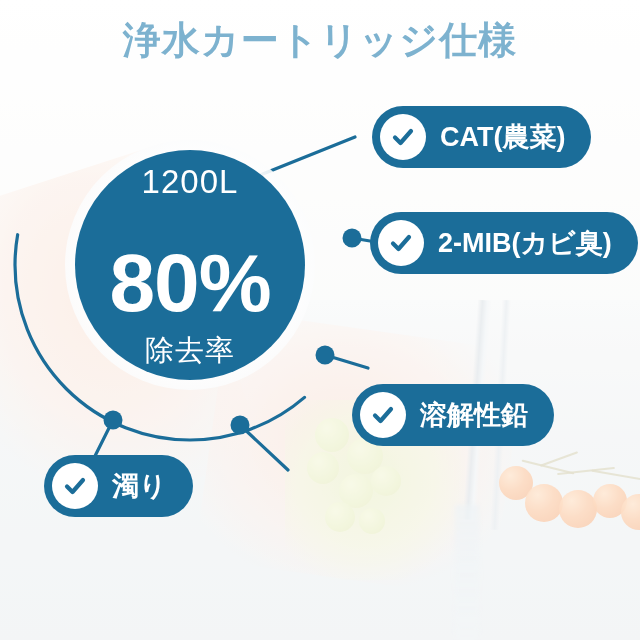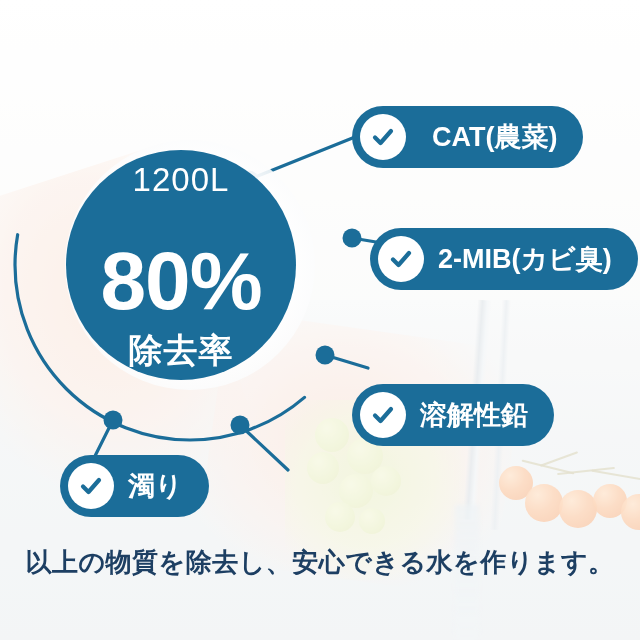--- a/index.html
+++ b/index.html
@@ -71,54 +71,54 @@
 
   
   .diagram{position:absolute;left:0;top:0;width:640px;height:640px;}
 
   
   .halo{
     position:absolute;left:65px;top:140px;width:250px;height:250px;border-radius:50%;
     background:radial-gradient(circle,rgba(255,255,255,.98) 55%,rgba(250,251,252,.85) 78%,rgba(255,255,255,0) 100%);
   }
   .disc{
-    position:absolute;left:66px;top:150px;width:230px;height:230px;border-radius:50%;
+    position:absolute;left:75px;top:150px;width:230px;height:230px;border-radius:50%;
     background:#1b6d99;
     display:flex;flex-direction:column;align-items:center;justify-content:center;
     color:#ffffff;
   }
   .disc .liters{
     font-size:33px;font-weight:400;letter-spacing:1px;line-height:1;
     margin-bottom:2px;
   }
   .disc .pct{
     font-size:82px;font-weight:700;line-height:.92;letter-spacing:-1px;margin-top:45px;
   }
   .disc .rate{
-    font-size:34px;font-weight:700;line-height:1;margin-top:15px;letter-spacing:1px;
+    font-size:29px;font-weight:400;line-height:1;margin-top:15px;letter-spacing:1px;
   }
 
   
   .pill{
     position:absolute;display:flex;align-items:center;
     background:#1b6d99;border-radius:40px;height:62px;
     padding:0 26px 0 8px;box-sizing:border-box;
   }
   .pill .chk{
     width:46px;height:46px;border-radius:50%;background:#ffffff;
     display:flex;align-items:center;justify-content:center;flex:none;margin-right:14px;
   }
   .pill .chk svg{display:block;}
   .pill .lbl{
     color:#ffffff;font-size:27px;font-weight:700;white-space:nowrap;letter-spacing:0px;
   }
-  #pill-cat{left:352px;top:106px;gap:12px;}
-  #pill-mib{left:370px;top:212px;margin-top:16px;}
+  #pill-cat{left:372px;top:106px;}
+  #pill-mib{left:370px;top:212px;}
   #pill-lead{left:352px;top:336px;margin-top:48px;}
-  #pill-turbidity{left:60px;top:455px;}
+  #pill-turbidity{left:44px;top:455px;}
   #pill-chlorine{left:266px;top:455px;}
 
   
   .summary{
     position:absolute;left:0;top:545px;width:640px;text-align:center;
     font-size:26px;font-weight:700;color:#1d3f63;letter-spacing:.5px;
   }
   .footnote{
     position:absolute;left:0;top:601px;width:640px;text-align:center;
     font-size:11px;font-weight:400;color:#5e6b77;letter-spacing:0px;
@@ -159,20 +159,21 @@
       <div class="tom" style="left:126px;top:54px;width:36px;height:36px;"></div>
       <div class="tom-stem" style="left:26px;top:26px;width:54px;transform:rotate(14deg);"></div>
       <div class="tom-stem" style="left:62px;top:30px;width:58px;transform:rotate(-6deg);"></div>
       <div class="tom-stem" style="left:96px;top:34px;width:52px;transform:rotate(10deg);"></div>
       <div class="tom-stem" style="left:44px;top:18px;width:40px;transform:rotate(-20deg);"></div>
     </div>
 
     <div class="bg-veil"></div>
   </div>
 
+  <div class="title">浄水カートリッジ仕様</div>
 
   <svg class="diagram" viewBox="0 0 640 640">
 
     <circle cx="190" cy="265" r="175" fill="none" stroke="#1b6d99" stroke-width="3.2" stroke-linecap="round" stroke-dasharray="430 670" stroke-dashoffset="-150"></circle>
 
     <line x1="248" y1="180" x2="355" y2="137" stroke="#1b6d99" stroke-width="3.2" stroke-linecap="round"></line>
     <line x1="352" y1="238" x2="382" y2="243" stroke="#1b6d99" stroke-width="3.2" stroke-linecap="round"></line>
     <line x1="325" y1="355" x2="368" y2="368" stroke="#1b6d99" stroke-width="3.2" stroke-linecap="round"></line>
     <line x1="113" y1="420" x2="88" y2="470" stroke="#1b6d99" stroke-width="3.2" stroke-linecap="round"></line>
     <line x1="240" y1="425" x2="288" y2="470" stroke="#1b6d99" stroke-width="3.2" stroke-linecap="round"></line>
@@ -221,15 +222,14 @@
   <div class="pill" id="pill-turbidity">
     <span class="chk">
       <svg width="28" height="28" viewBox="0 0 28 28">
           <path d="M6 14.5 L11.5 20 L22 8" fill="none" stroke="#1b6d99" stroke-width="4.2" stroke-linecap="round" stroke-linejoin="round"></path>
         </svg>
     </span>
     <span class="lbl">濁り</span>
   </div>
 
 
-  <div class="summary">以上の物質を除去し、安心できる水を作ります。</div>
 
 </div>
 
 </body></html>

